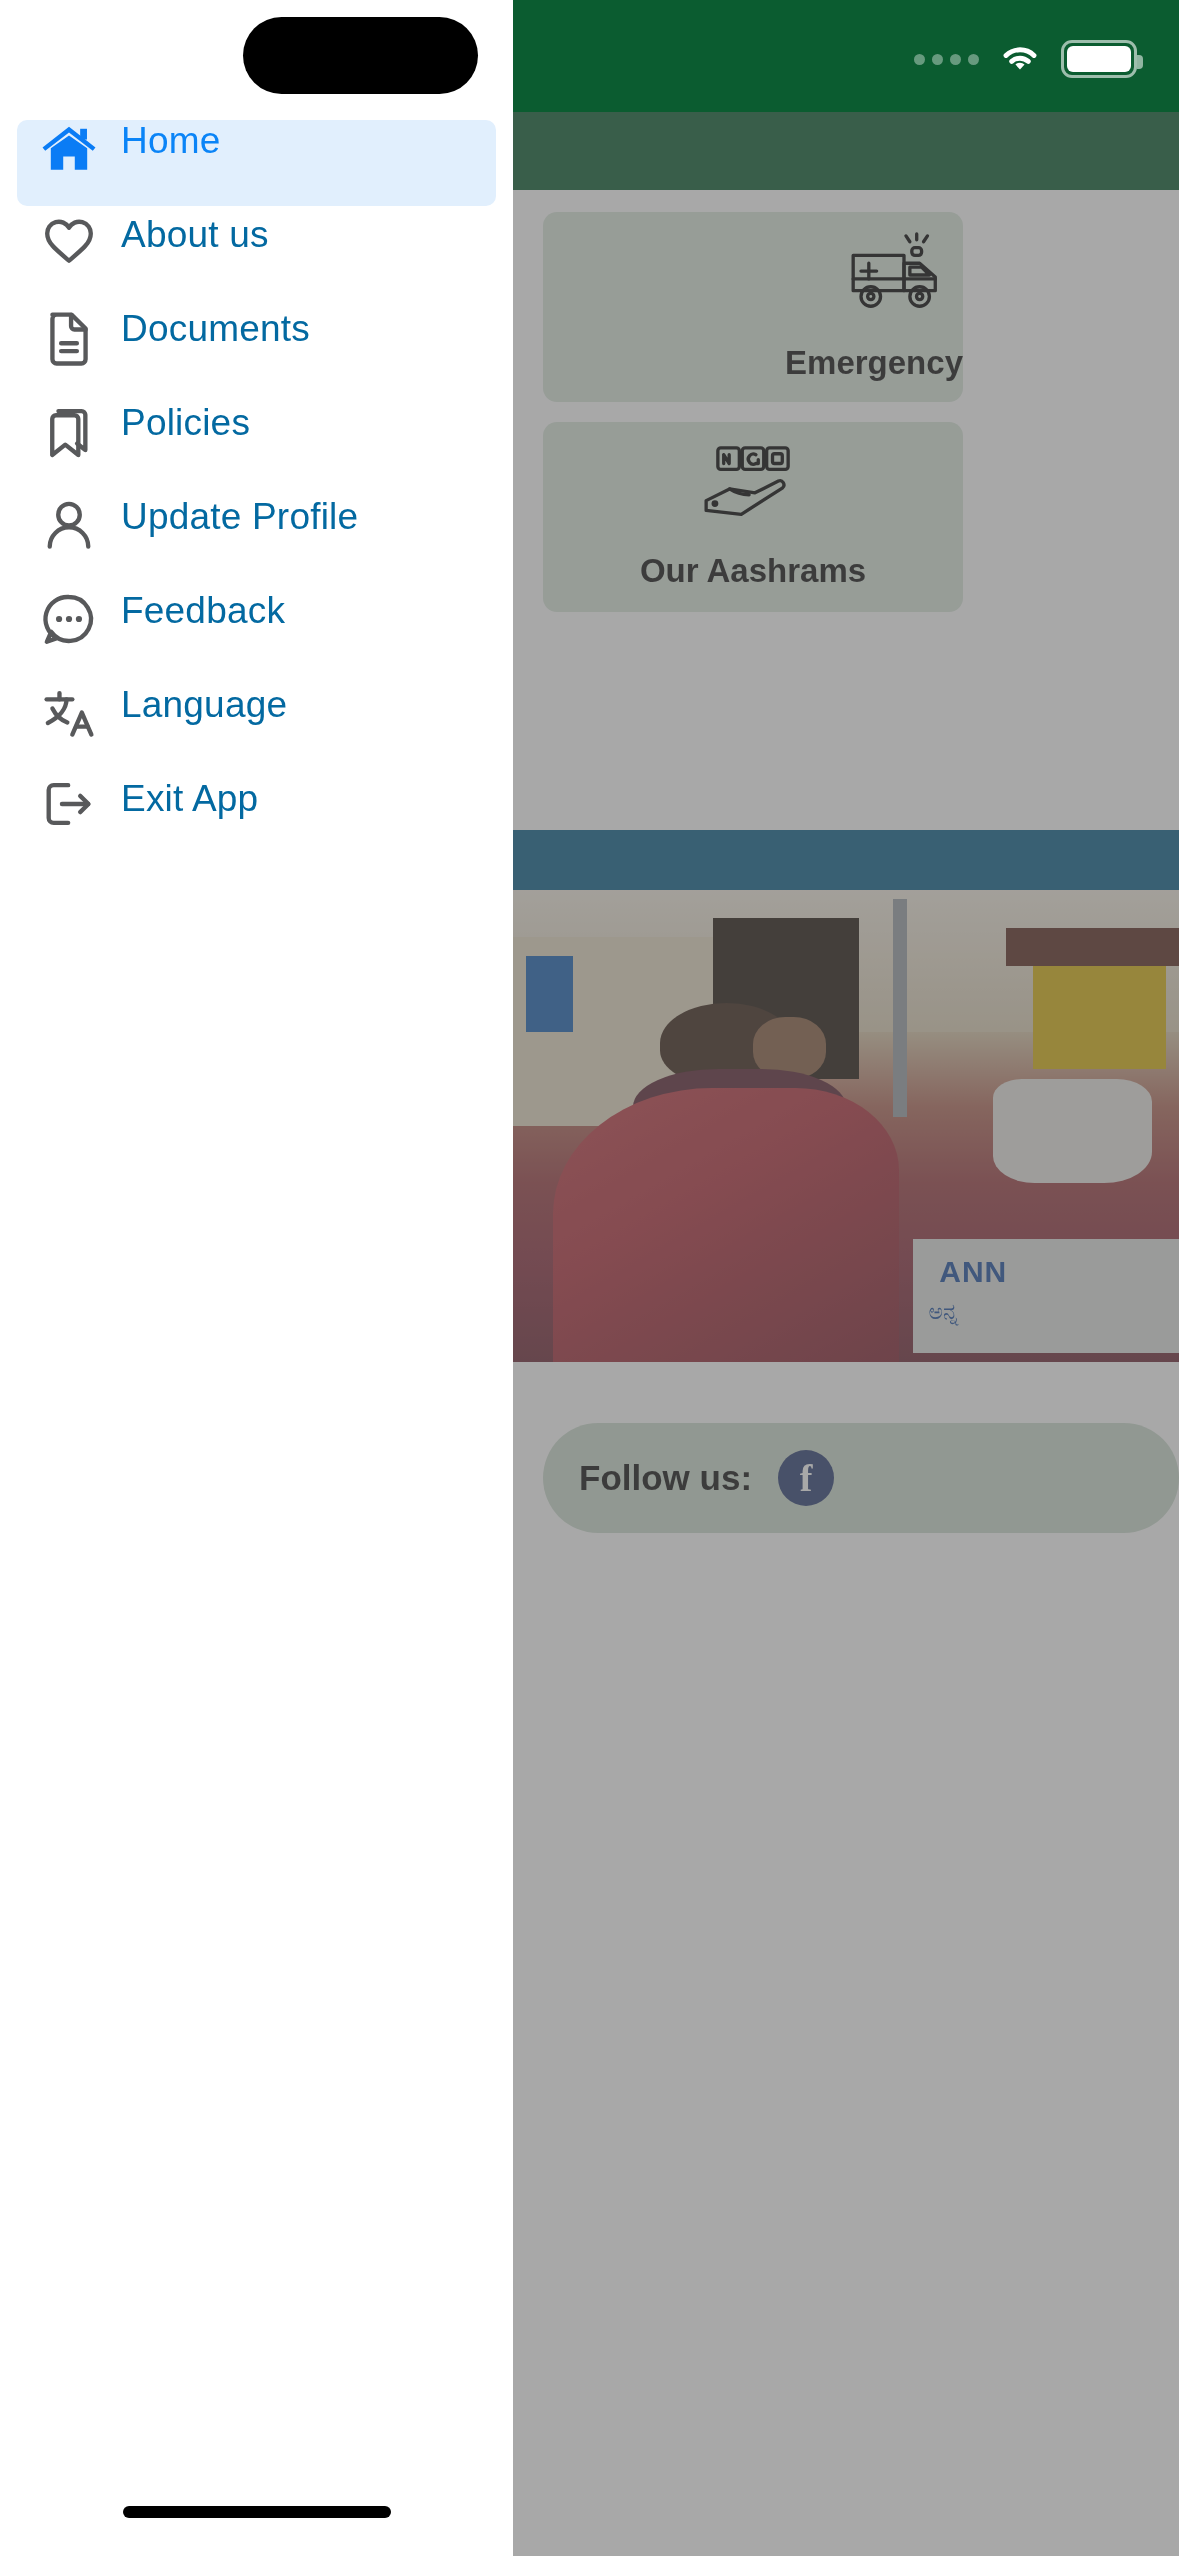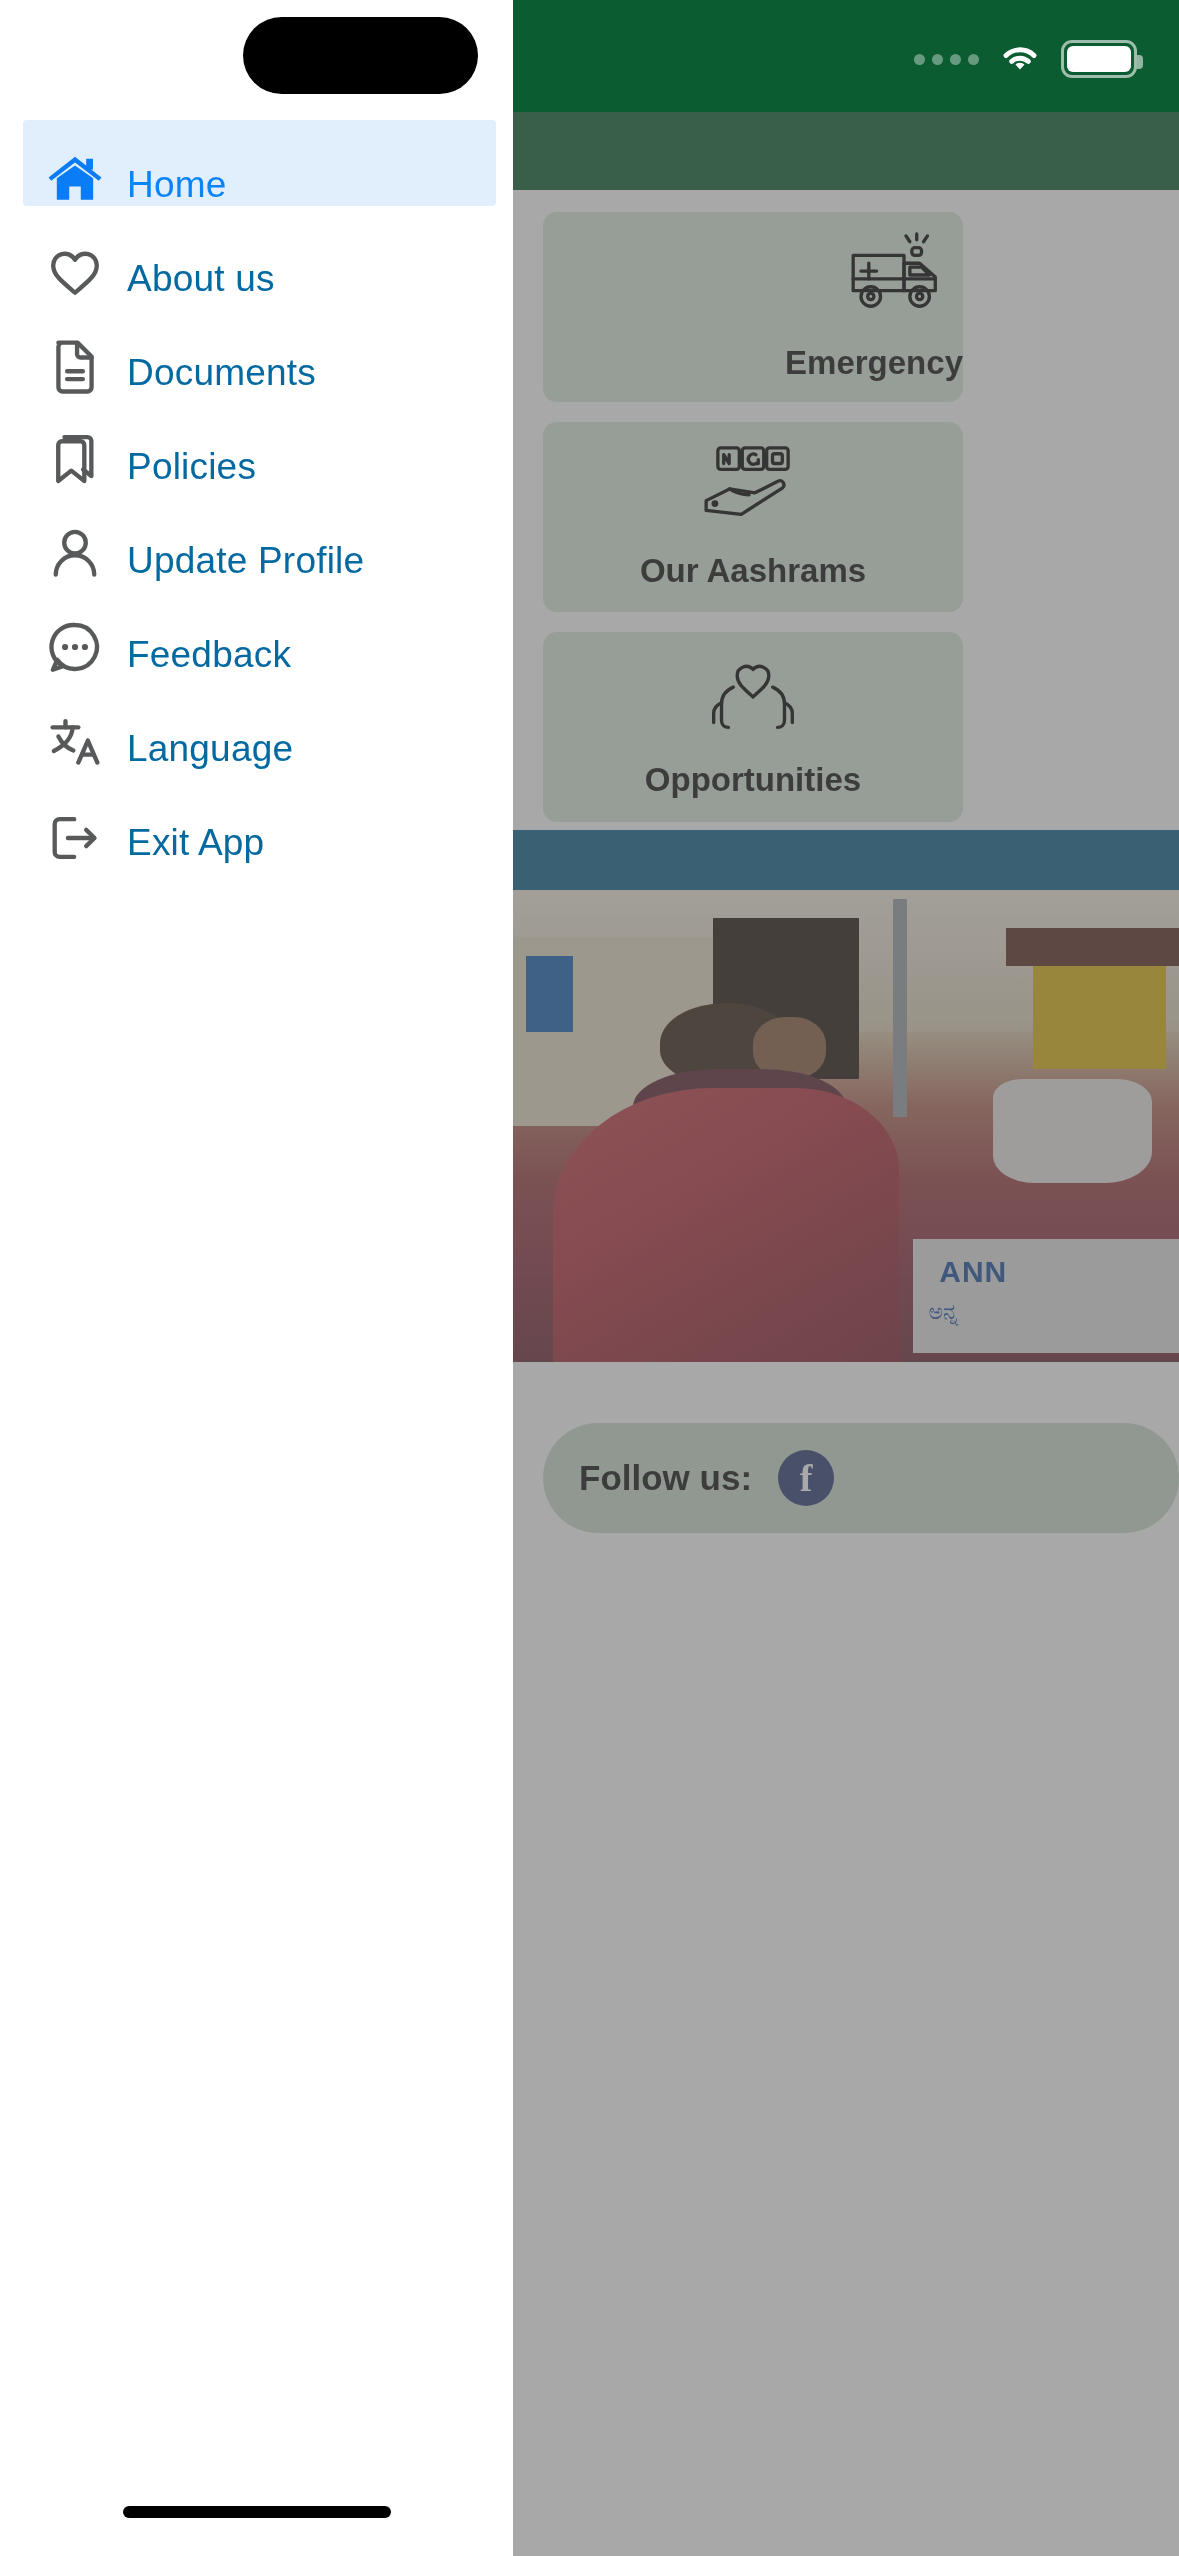--- a/index.html
+++ b/index.html
@@ -169,24 +169,24 @@
   #notch {
     position:absolute; top:17px; left:243px;
     width:235px; height:77px;
     background:#000; border-radius:40px;
   }
   #menu {
     position:absolute; top:120px; left:0; right:0;
   }
   .menu-item {
     position:relative;
-    display:flex; align-items:flex-end;
+    display:flex; align-items:flex-start;
     height:86px;
-    margin:0 17px 8px 23px;
-    border-radius:4px;
+    margin:0 17px 8px 17px;
+    border-radius:10px;
   }
   .menu-item.active { background:#e1effd; }
   .mi-icon {
     width:104px; min-width:104px;
     display:flex; align-items:center; justify-content:center;
   }
   .mi-icon svg { display:block; }
   .mi-label {
     font-size:37px; color:#0369a1; letter-spacing:0.2px;
   }
@@ -265,32 +265,20 @@
             <path d="M31.5 5.5a2.6 2.6 0 1 0 0 4.5h1.2V8"></path>
             <rect x="40" y="5" width="5" height="5" rx="1"></rect>
             <path d="M6 29l12-6 13 2 12-6c2-1 4 2 2 3.6L24 36 6 34z"></path>
             <path d="M18 23c3 2 7 3 10 3"></path>
             <circle cx="10.5" cy="30.5" r="0.9" fill="#000"></circle>
           </svg>
         </span>
         <div class="tile-label">Our Aashrams</div>
       </div>
 
-      <div class="tile" style="top:442px; height:190px;">
-        <span>
-          <svg width="118" height="80" viewBox="0 0 60 40" fill="none" stroke="#000" stroke-width="1.7" stroke-linecap="round" stroke-linejoin="round">
-            <path d="M30 21c-5-4.5-8-7-8-10.5A4.6 4.6 0 0 1 30 7a4.6 4.6 0 0 1 8 3.5C38 14 35 16.5 30 21z"></path>
-            <path d="M20 16c-3.5 1.5-6 4.5-6 8.5V33c0 2 1.5 3.5 3.5 3.5"></path>
-            <path d="M14 24c-2.5 1-4 2.8-4 5.5V34"></path>
-            <path d="M40 16c3.5 1.5 6 4.5 6 8.5V33c0 2-1.5 3.5-3.5 3.5"></path>
-            <path d="M46 24c2.5 1 4 2.8 4 5.5V34"></path>
-          </svg>
-        </span>
-        <div class="tile-label">Opportunities</div>
-      </div>
 
       <div class="blue-band" style="top:640px;"></div>
 
       <div class="photo" style="top:700px; height:472px;">
         <div class="p-sky"></div>
         <div class="p-wall"></div>
         <div class="p-dark"></div>
         <div class="p-pole"></div>
         <div class="p-awn"></div>
         <div class="p-yellow"></div>

